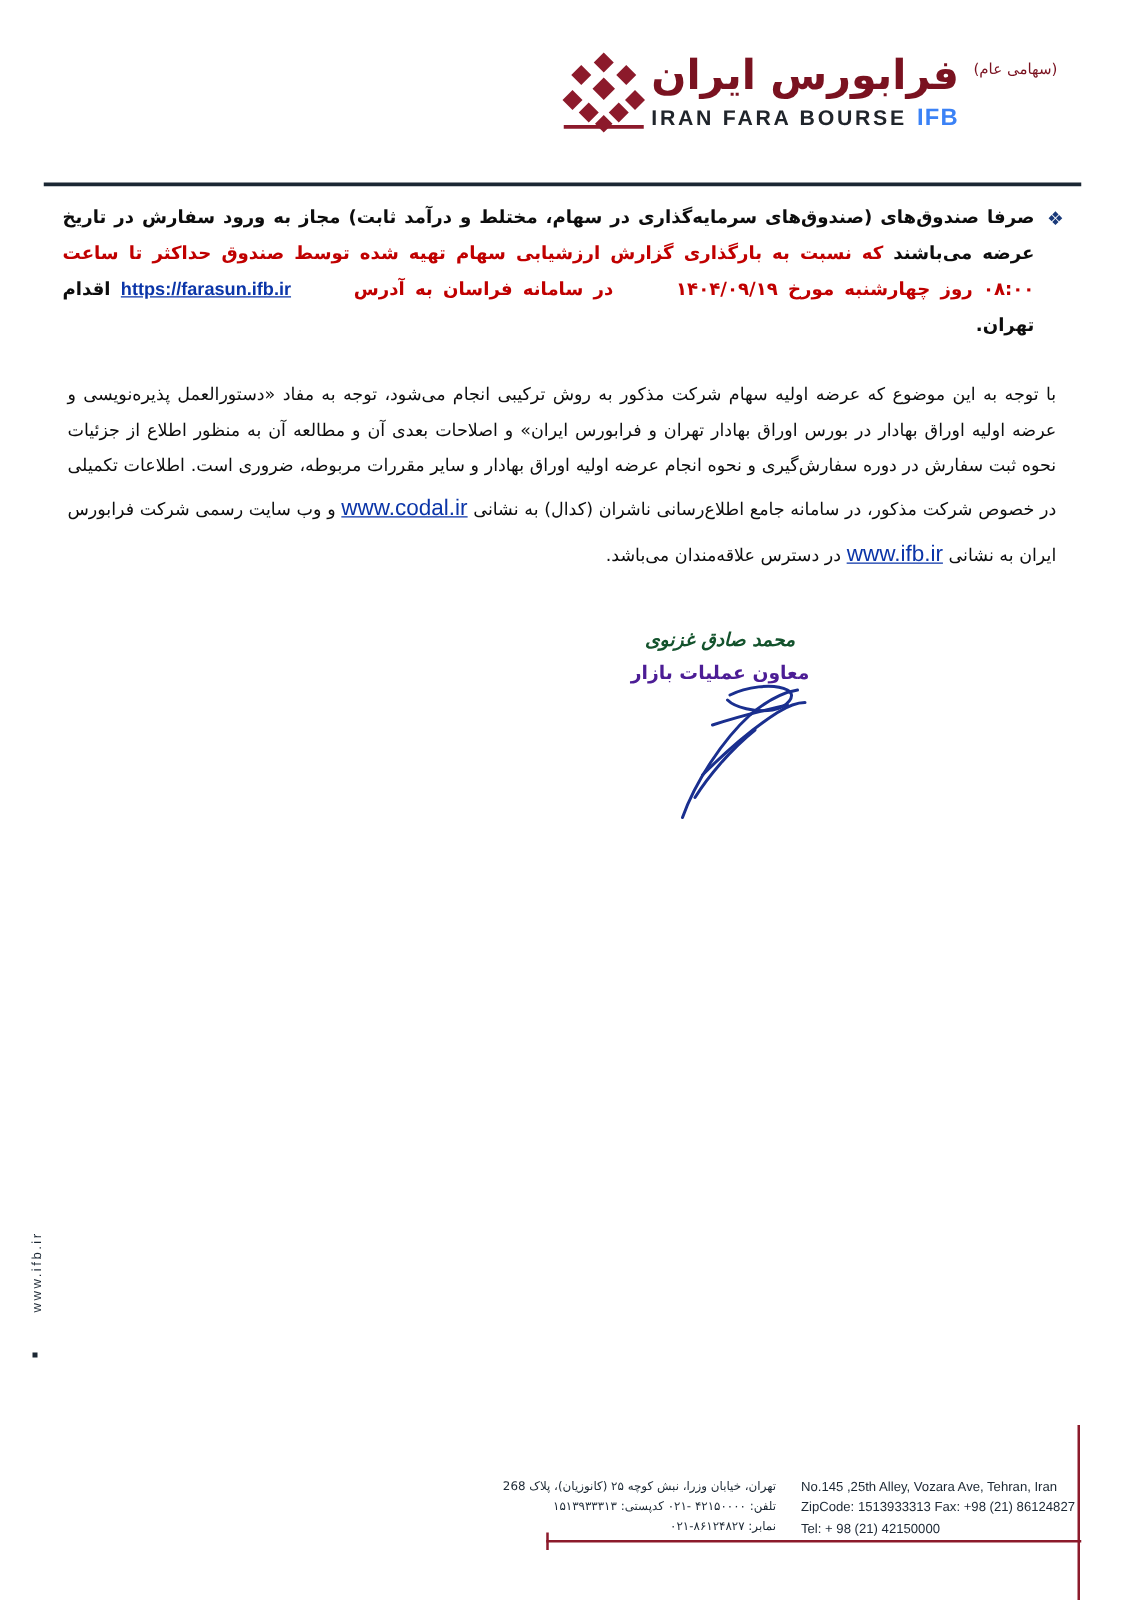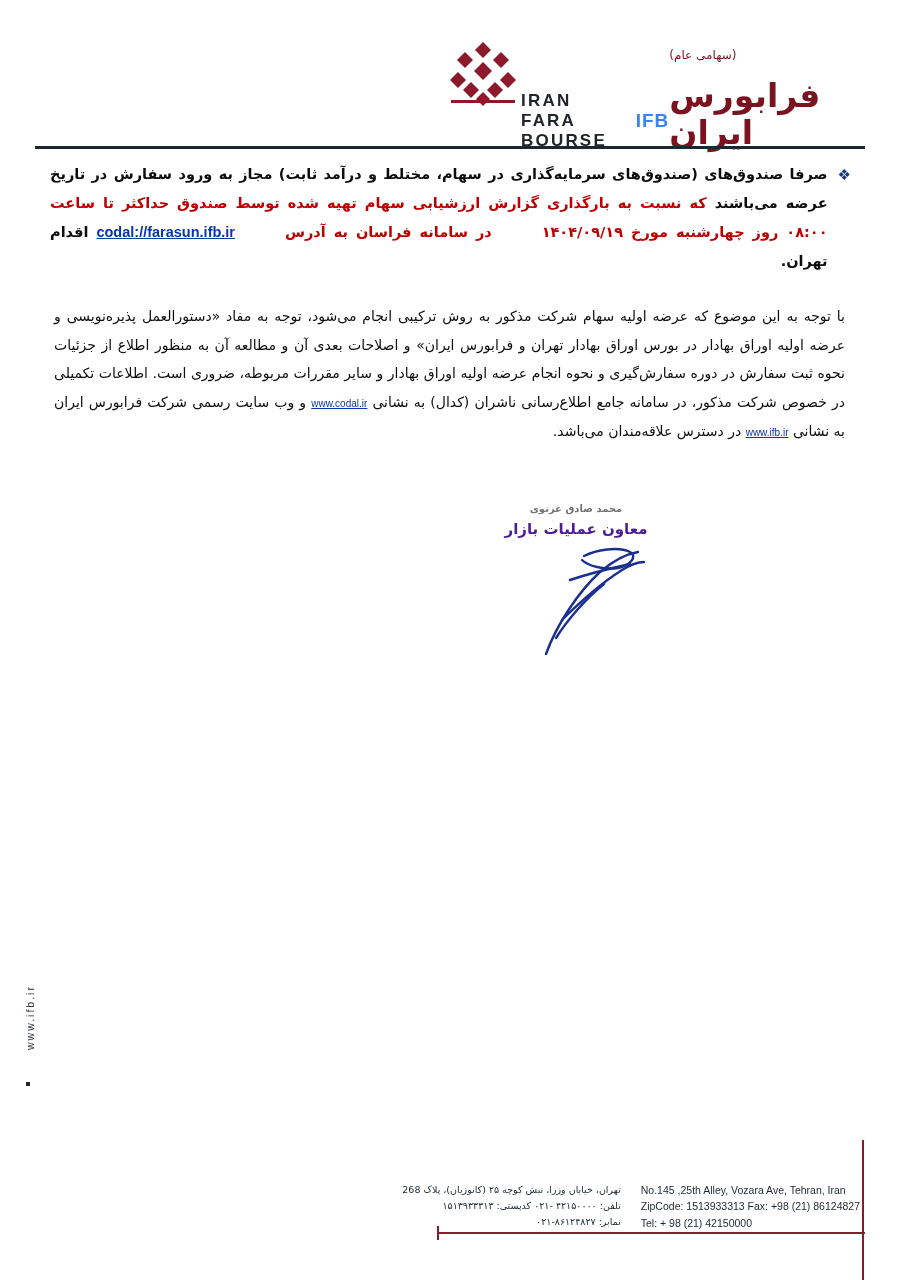--- a/index.html
+++ b/index.html
@@ -35,20 +35,21 @@
   }
   .logo-mark {
     width: 76px;
     height: 72px;
     margin-right: 0;
     margin-left: 10px;
     flex: 0 0 auto;
   }
   .logo-text-block {
     display: flex;
+    flex-direction: column;
     align-items: flex-end;
     padding-top: 4px;
   }
   .logo-fa {
     font-family: "DejaVu Sans", "Liberation Sans", sans-serif;
     font-size: 33px;
     font-weight: bold;
     color: #7a1220;
     line-height: 1.1;
     letter-spacing: 0px;
@@ -139,37 +140,38 @@
     text-align: justify;
     padding-right: 6px;
     padding-left: 4px;
   }
   .inline-link {
     color: #0b35a8;
     text-decoration: underline;
     font-family: "Liberation Sans", sans-serif;
     direction: ltr;
     unicode-bidi: embed;
-    font-size: 10px;
+    font-size: 18px;
   }
 
   
   .signature {
     position: absolute;
     top: 500px;
     right: 205px;
     width: 240px;
     direction: rtl;
     text-align: center;
   }
   .sig-name {
-    font-size: 10px;
-    font-weight: bold;
-    color: #737373;
+    font-size: 15px;
+    font-weight: bold;
+    color: #14532d;
     line-height: 1.7;
+    font-style: italic;
   }
   .sig-title {
     font-size: 15px;
     font-weight: bold;
     color: #4c1d95;
     line-height: 1.7;
   }
   .sig-mark {
     position: absolute;
     top: 534px;
@@ -299,21 +301,21 @@
   <div class="header-rule"></div>
 
   <div class="content">
 
     <div class="bullet-para">
       <span class="bullet-glyph">❖</span>
       <div class="bullet-text">
         <span>صرفا صندوق‌های (صندوق‌های سرمایه‌گذاری در سهام، مختلط و درآمد ثابت) مجاز به ورود سفارش در تاریخ عرضه می‌باشند</span>
         <span class="red">که نسبت به بارگذاری گزارش ارزشیابی سهام تهیه شده توسط صندوق حداکثر تا ساعت ۰۸:۰۰ روز چهارشنبه مورخ ۱۴۰۴/۰۹/۱۹</span>
         <span class="red">در سامانه فراسان به آدرس</span>
-        <a class="blue-link" href="#">codal://farasun.ifb.ir</a>
+        <a class="blue-link" href="#">https://farasun.ifb.ir</a>
         <span>اقدام تهران.</span>
       </div>
     </div>
 
     <div class="para">
       <span>با توجه به این موضوع که عرضه اولیه سهام شرکت مذکور به روش ترکیبی انجام می‌شود، توجه به مفاد «دستورالعمل پذیره‌نویسی و عرضه اولیه اوراق بهادار در بورس اوراق بهادار تهران و فرابورس ایران» و اصلاحات بعدی آن و مطالعه آن به منظور اطلاع از جزئیات نحوه ثبت سفارش در دوره سفارش‌گیری و نحوه انجام عرضه اولیه اوراق بهادار و سایر مقررات مربوطه، ضروری است. اطلاعات تکمیلی در خصوص شرکت مذکور، در سامانه جامع اطلاع‌رسانی ناشران (کدال) به نشانی</span>
       <a class="inline-link" href="#">www.codal.ir</a>
       <span>و وب سایت رسمی شرکت فرابورس ایران به نشانی</span>
       <a class="inline-link" href="#">www.ifb.ir</a>
       <span>در دسترس علاقه‌مندان می‌باشد.</span>

